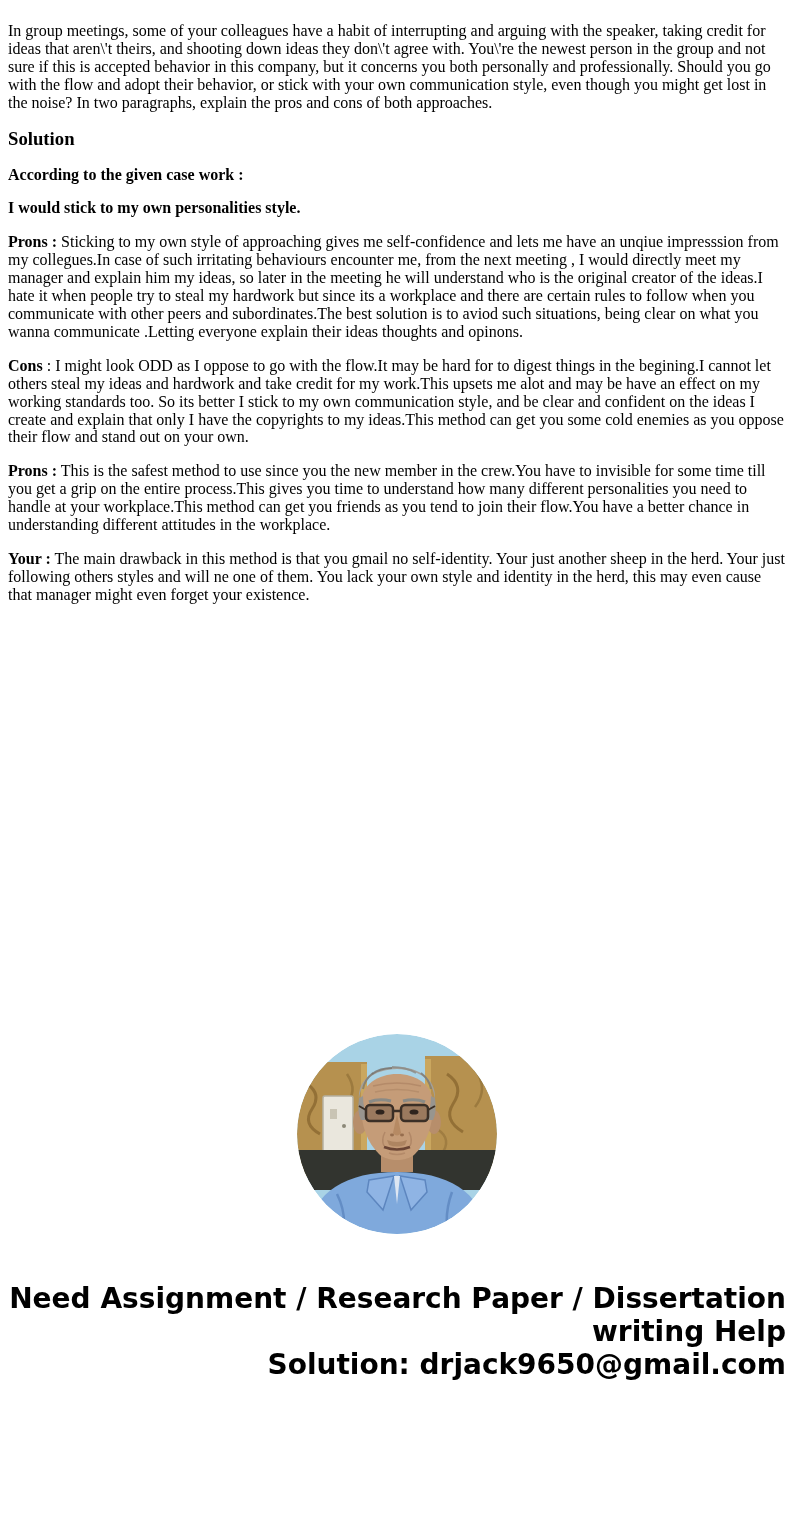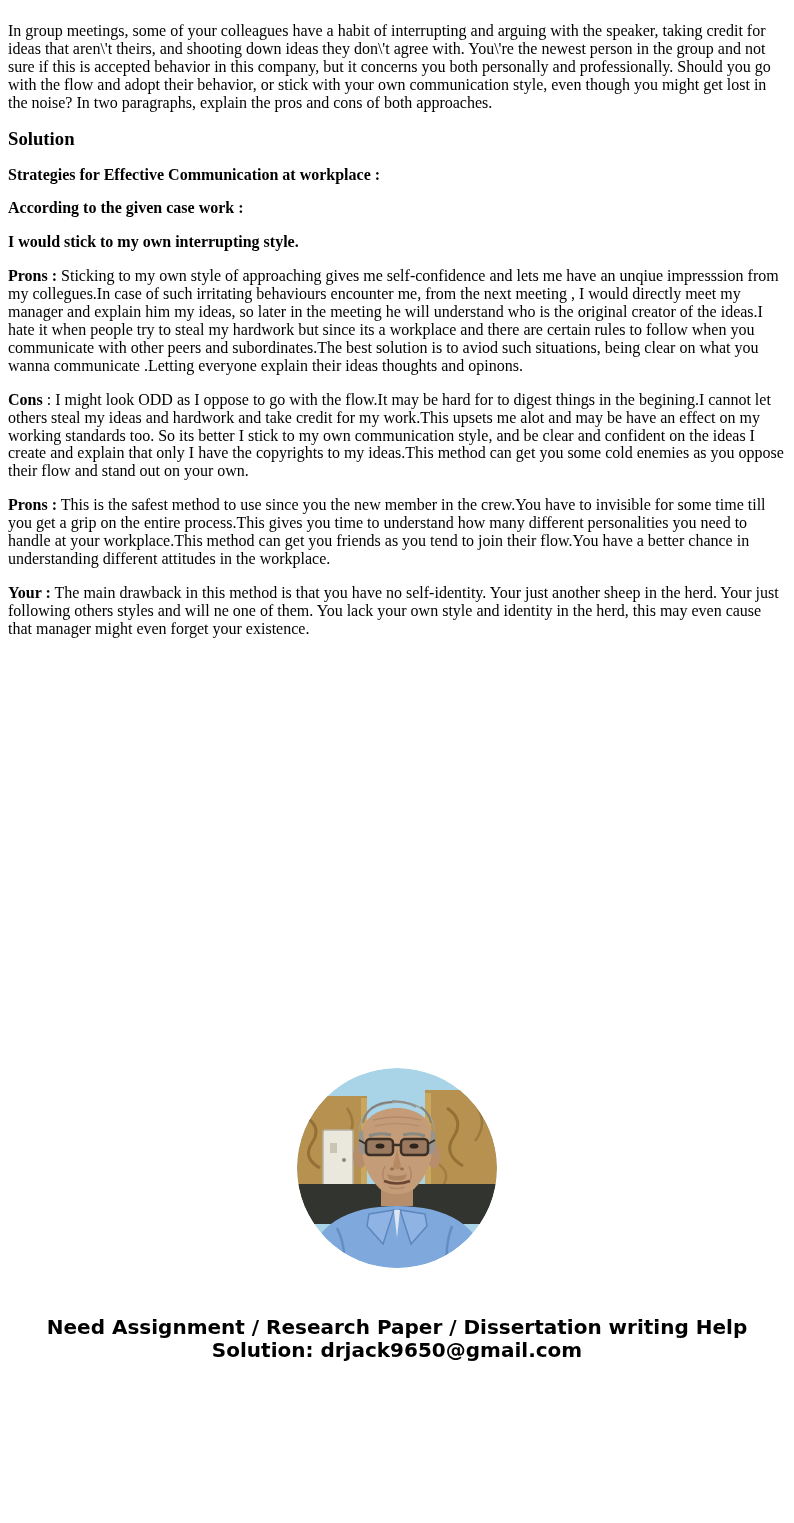--- a/index.html
+++ b/index.html
@@ -21,51 +21,50 @@
   .avatar-wrap {
     margin: 430px auto 0 auto;
     width: 200px;
     height: 200px;
     border-radius: 50%;
     overflow: hidden;
   }
   .avatar-wrap svg { display: block; }
   .footer-text {
     margin: 48px 0 14px 0;
-    text-align: center;
+    text-align: right;
     font-family: "DejaVu Sans", sans-serif;
     font-weight: bold;
-    font-size: 20px;
+    font-size: 28px;
     line-height: 1.18;
     color: #000000;
   }
 </style>
 </head>
 <body>
 
 <main class="doc">
   <p class="first">In group meetings, some of your colleagues have a habit of interrupting and arguing with the speaker, taking credit for ideas that aren\'t theirs, and shooting down ideas they don\'t agree with. You\'re the newest person in the group and not sure if this is accepted behavior in this company, but it concerns you both personally and professionally. Should you go with the flow and adopt their behavior, or stick with your own communication style, even though you might get lost in the noise? In two paragraphs, explain the pros and cons of both approaches.</p>
 
   <h3>Solution</h3>
 
-  <p class="b">Strategies for Effective Communication at workplace :</p>
 
   <p class="b">According to the given case work :</p>
 
 
-  <p class="b">I would stick to my own interrupting style.</p>
+  <p class="b">I would stick to my own personalities style.</p>
 
   <p><strong>Prons :</strong><span> Sticking to my own style of approaching gives me self-confidence and lets me have an unqiue impresssion from my collegues.In case of such irritating behaviours encounter me, from the next meeting , I would directly meet my manager and explain him my ideas, so later in the meeting he will understand who is the original creator of the ideas.I hate it when people try to steal my hardwork but since its a workplace and there are certain rules to follow when you communicate with other peers and subordinates.The best solution is to aviod such situations, being clear on what you wanna communicate .Letting everyone explain their ideas thoughts and opinons.</span></p>
 
   <p><strong>Cons</strong><span> : I might look ODD as I oppose to go with the flow.It may be hard for to digest things in the begining.I cannot let others steal my ideas and hardwork and take credit for my work.This upsets me alot and may be have an effect on my working standards too. So its better I stick to my own communication style, and be clear and confident on the ideas I create and explain that only I have the copyrights to my ideas.This method can get you some cold enemies as you oppose their flow and stand out on your own.</span></p>
 
 
   <p><strong>Prons :</strong><span> This is the safest method to use since you the new member in the crew.You have to invisible for some time till you get a grip on the entire process.This gives you time to understand how many different personalities you need to handle at your workplace.This method can get you friends as you tend to join their flow.You have a better chance in understanding different attitudes in the workplace.</span></p>
 
-  <p><strong>Your :</strong><span> The main drawback in this method is that you have no self-identity. Your just another sheep in the herd. Your just following others styles and will ne one of them. You lack your own style and identity in the herd, this may even cause that manager might even forget your existence.</span></p>
+  <p><strong>Your :</strong><span> The main drawback in this method is that you gmail no self-identity. Your just another sheep in the herd. Your just following others styles and will ne one of them. You lack your own style and identity in the herd, this may even cause that manager might even forget your existence.</span></p>
 </main>
 
 <figure class="avatar-wrap" style="margin-left:auto;margin-right:auto;">
   <svg viewBox="0 0 200 200" width="200" height="200" aria-hidden="true">
     <defs>
         <clipPath id="avclip">
           <circle cx="100" cy="100" r="100"></circle>
         </clipPath>
       </defs>
     <g clip-path="url(#avclip)">

